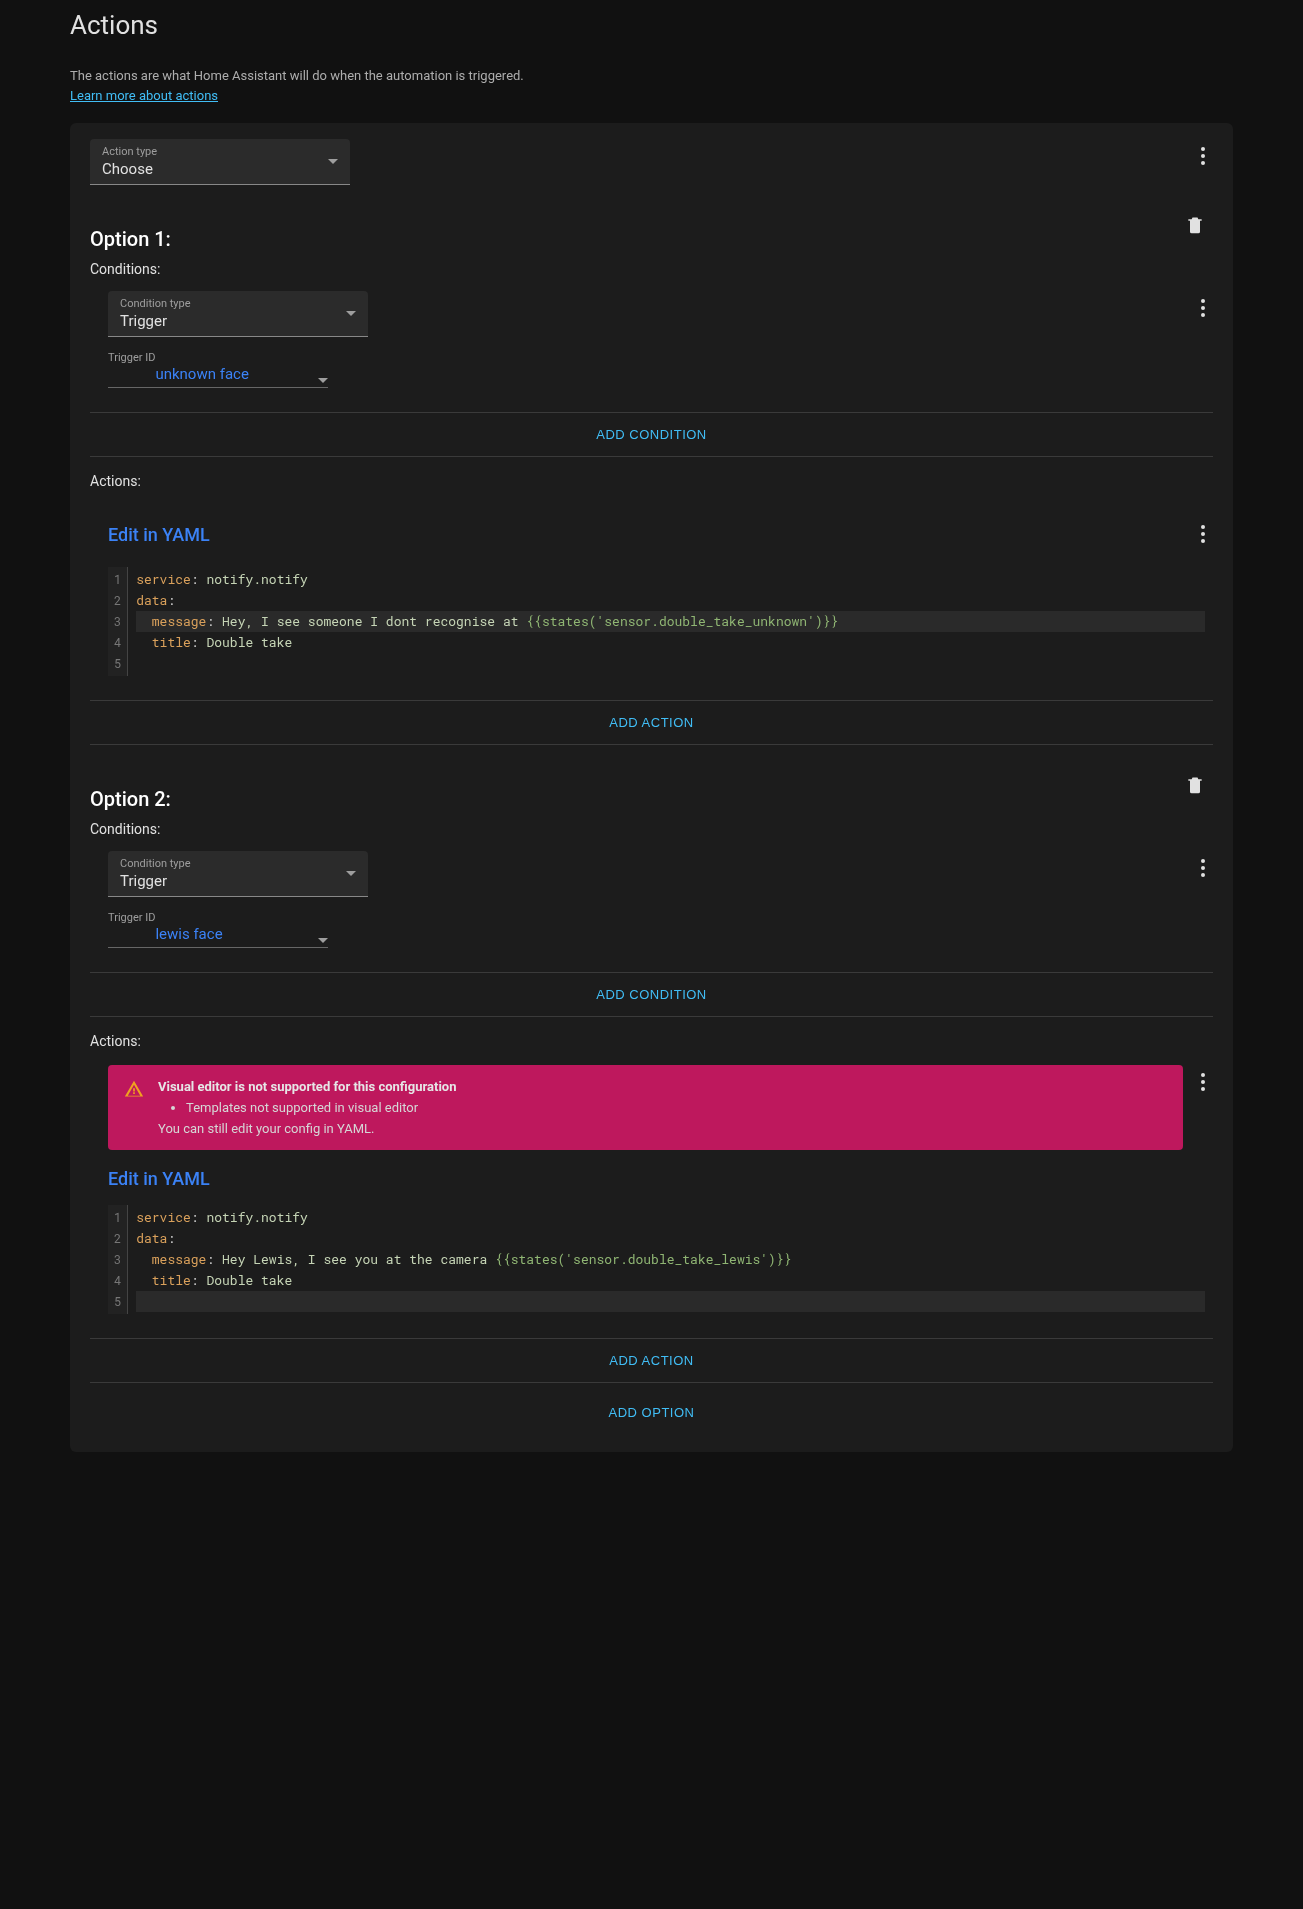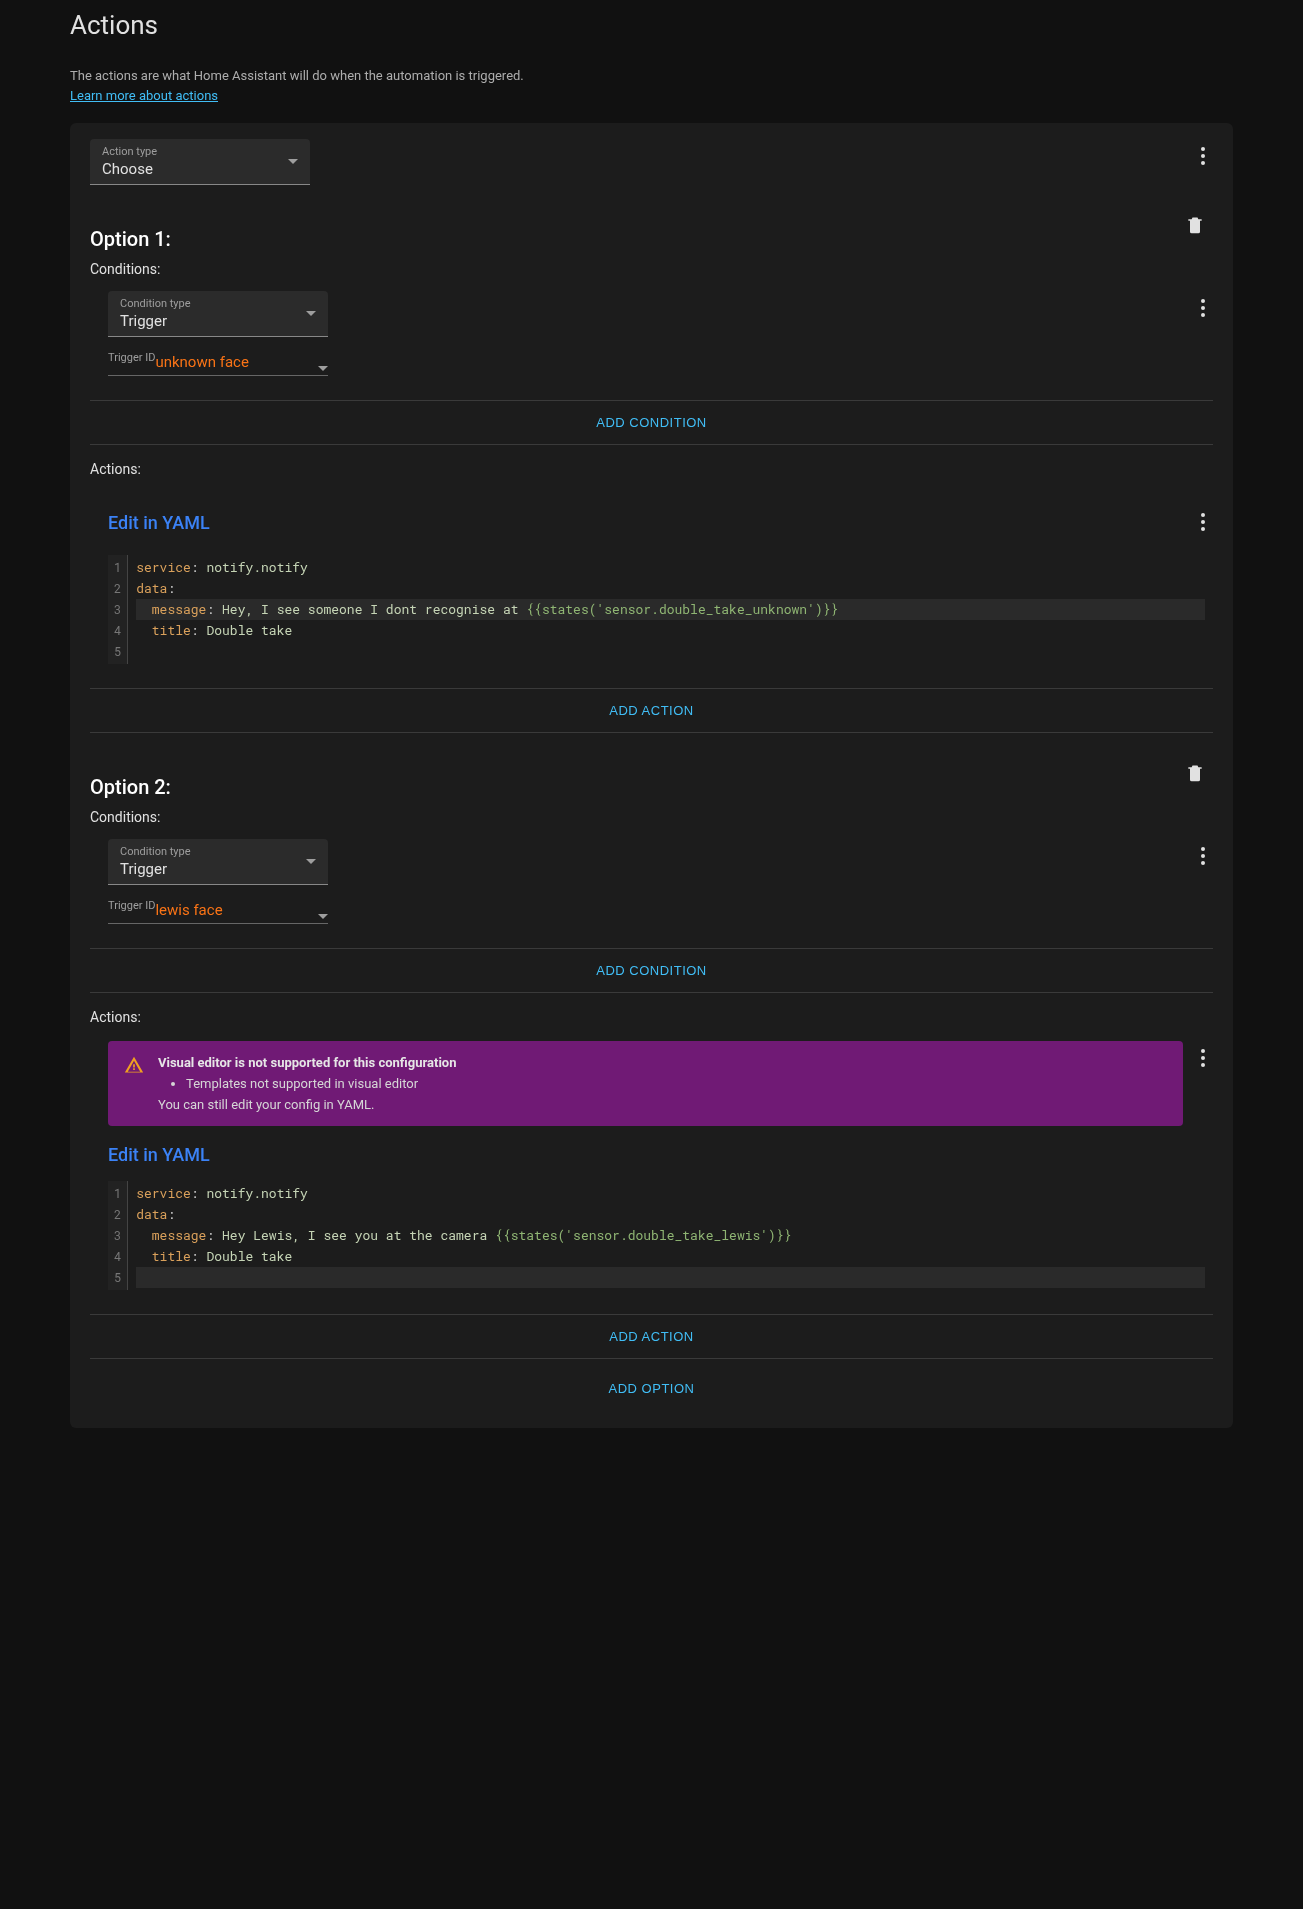--- a/index.html
+++ b/index.html
@@ -40,21 +40,21 @@
   .row {
     display: flex;
     align-items: flex-start;
     justify-content: space-between;
   }
   .select-field {
     background: #2b2b2b;
     border-bottom: 1px solid #888;
     border-radius: 4px 4px 0 0;
     padding: 6px 12px 6px 12px;
-    width: 220px;
+    width: 260px;
     display: flex;
     align-items: center;
     justify-content: space-between;
     cursor: pointer;
   }
   .select-inner { display: flex; flex-direction: column; }
   .select-label {
     font-size: 11px;
     color: #9e9e9e;
   }
@@ -115,22 +115,22 @@
     margin-top: 14px;
     cursor: pointer;
   }
   .underline-inner { display: flex; }
   .underline-label {
     font-size: 11px;
     color: #9e9e9e;
   }
   .underline-value {
     font-size: 15px;
-    color: #f97316;
-    margin-top: 2px;
+    color: #3b82f6;
+    margin-top: 14px;
   }
   .divider {
     border-top: 1px solid #3a3a3a;
     margin: 24px 0 0 0;
   }
   .accent-btn {
     display: block;
     width: 100%;
     text-align: center;
     color: #41bdf5;
@@ -170,21 +170,21 @@
     line-height: 21px;
     white-space: pre;
   }
   .code-body .line { display: block; }
   .code-body .line.cursor-line { background: #2a2a2a; }
   .tok-key { color: #d9a05b; }
   .tok-str { color: #c5d4b5; }
   .tok-col { color: #ccc; }
   .tok-tmpl { color: #8fb573; }
   .warning-box {
-    background: #701a75;
+    background: #be185d;
     border-radius: 4px;
     padding: 14px 16px;
     display: flex;
     gap: 14px;
     align-items: flex-start;
     margin-bottom: 18px;
   }
   .warning-icon {
     width: 20px; height: 20px; flex-shrink: 0;
   }

